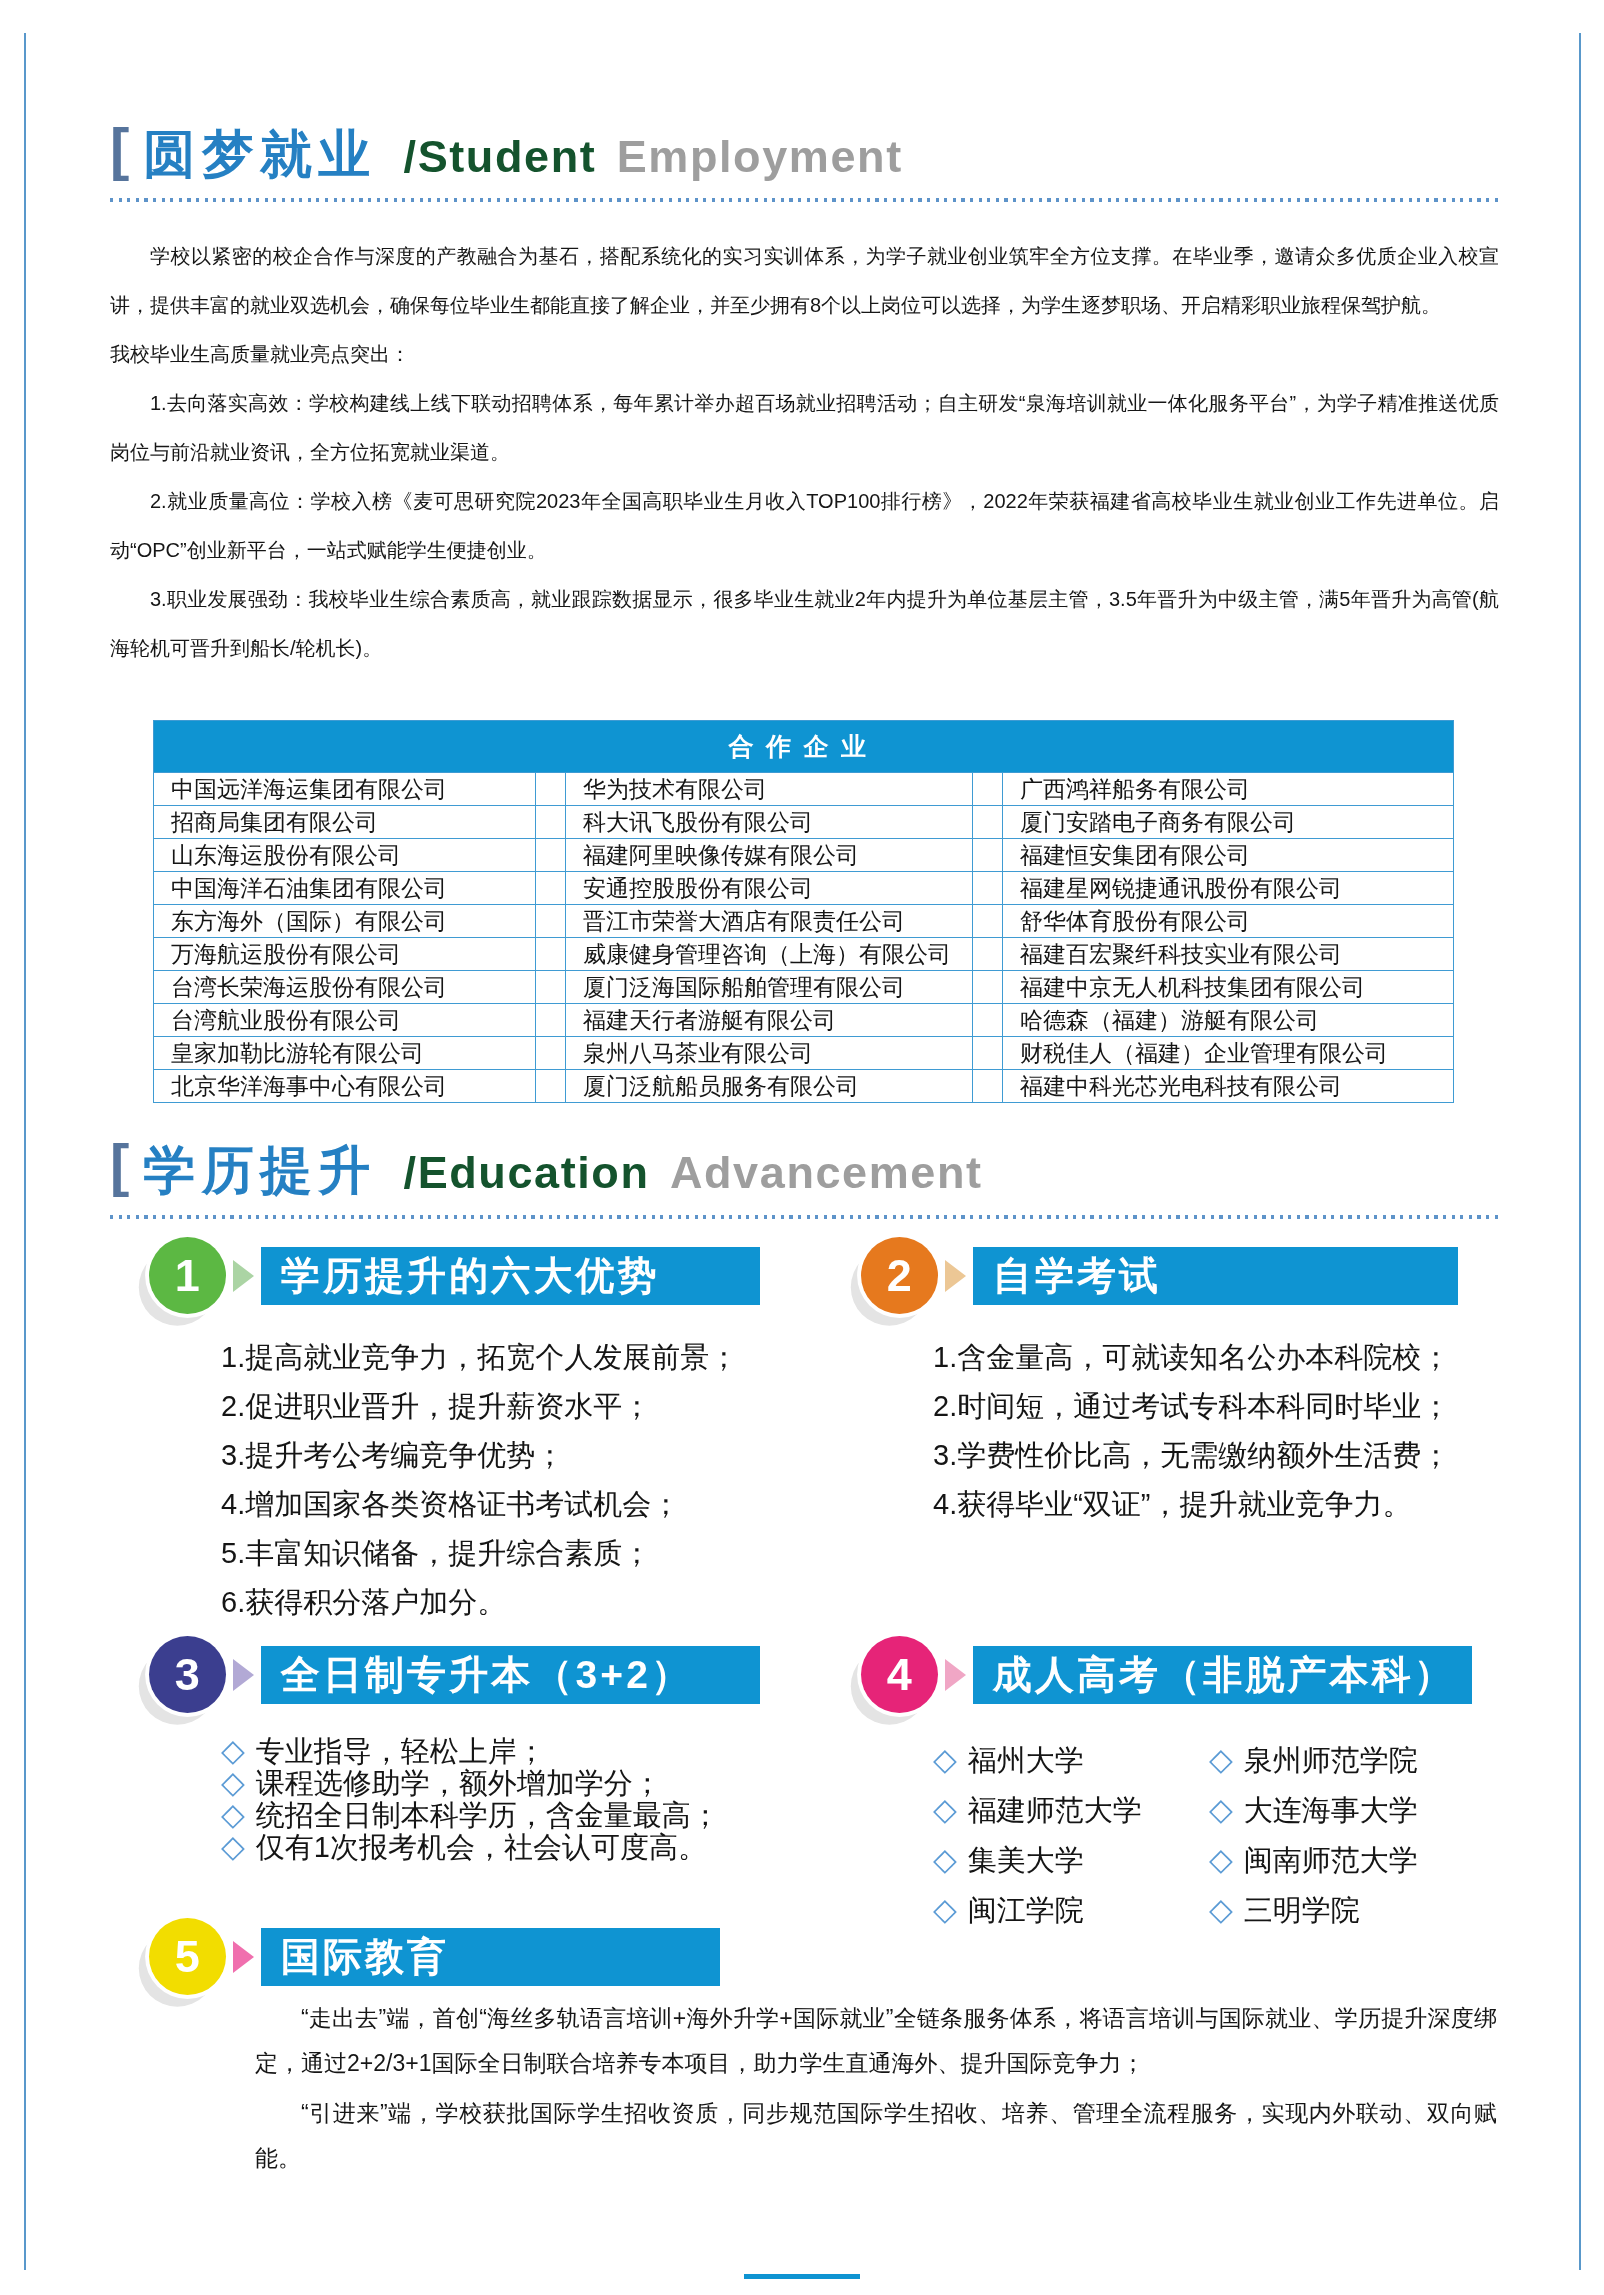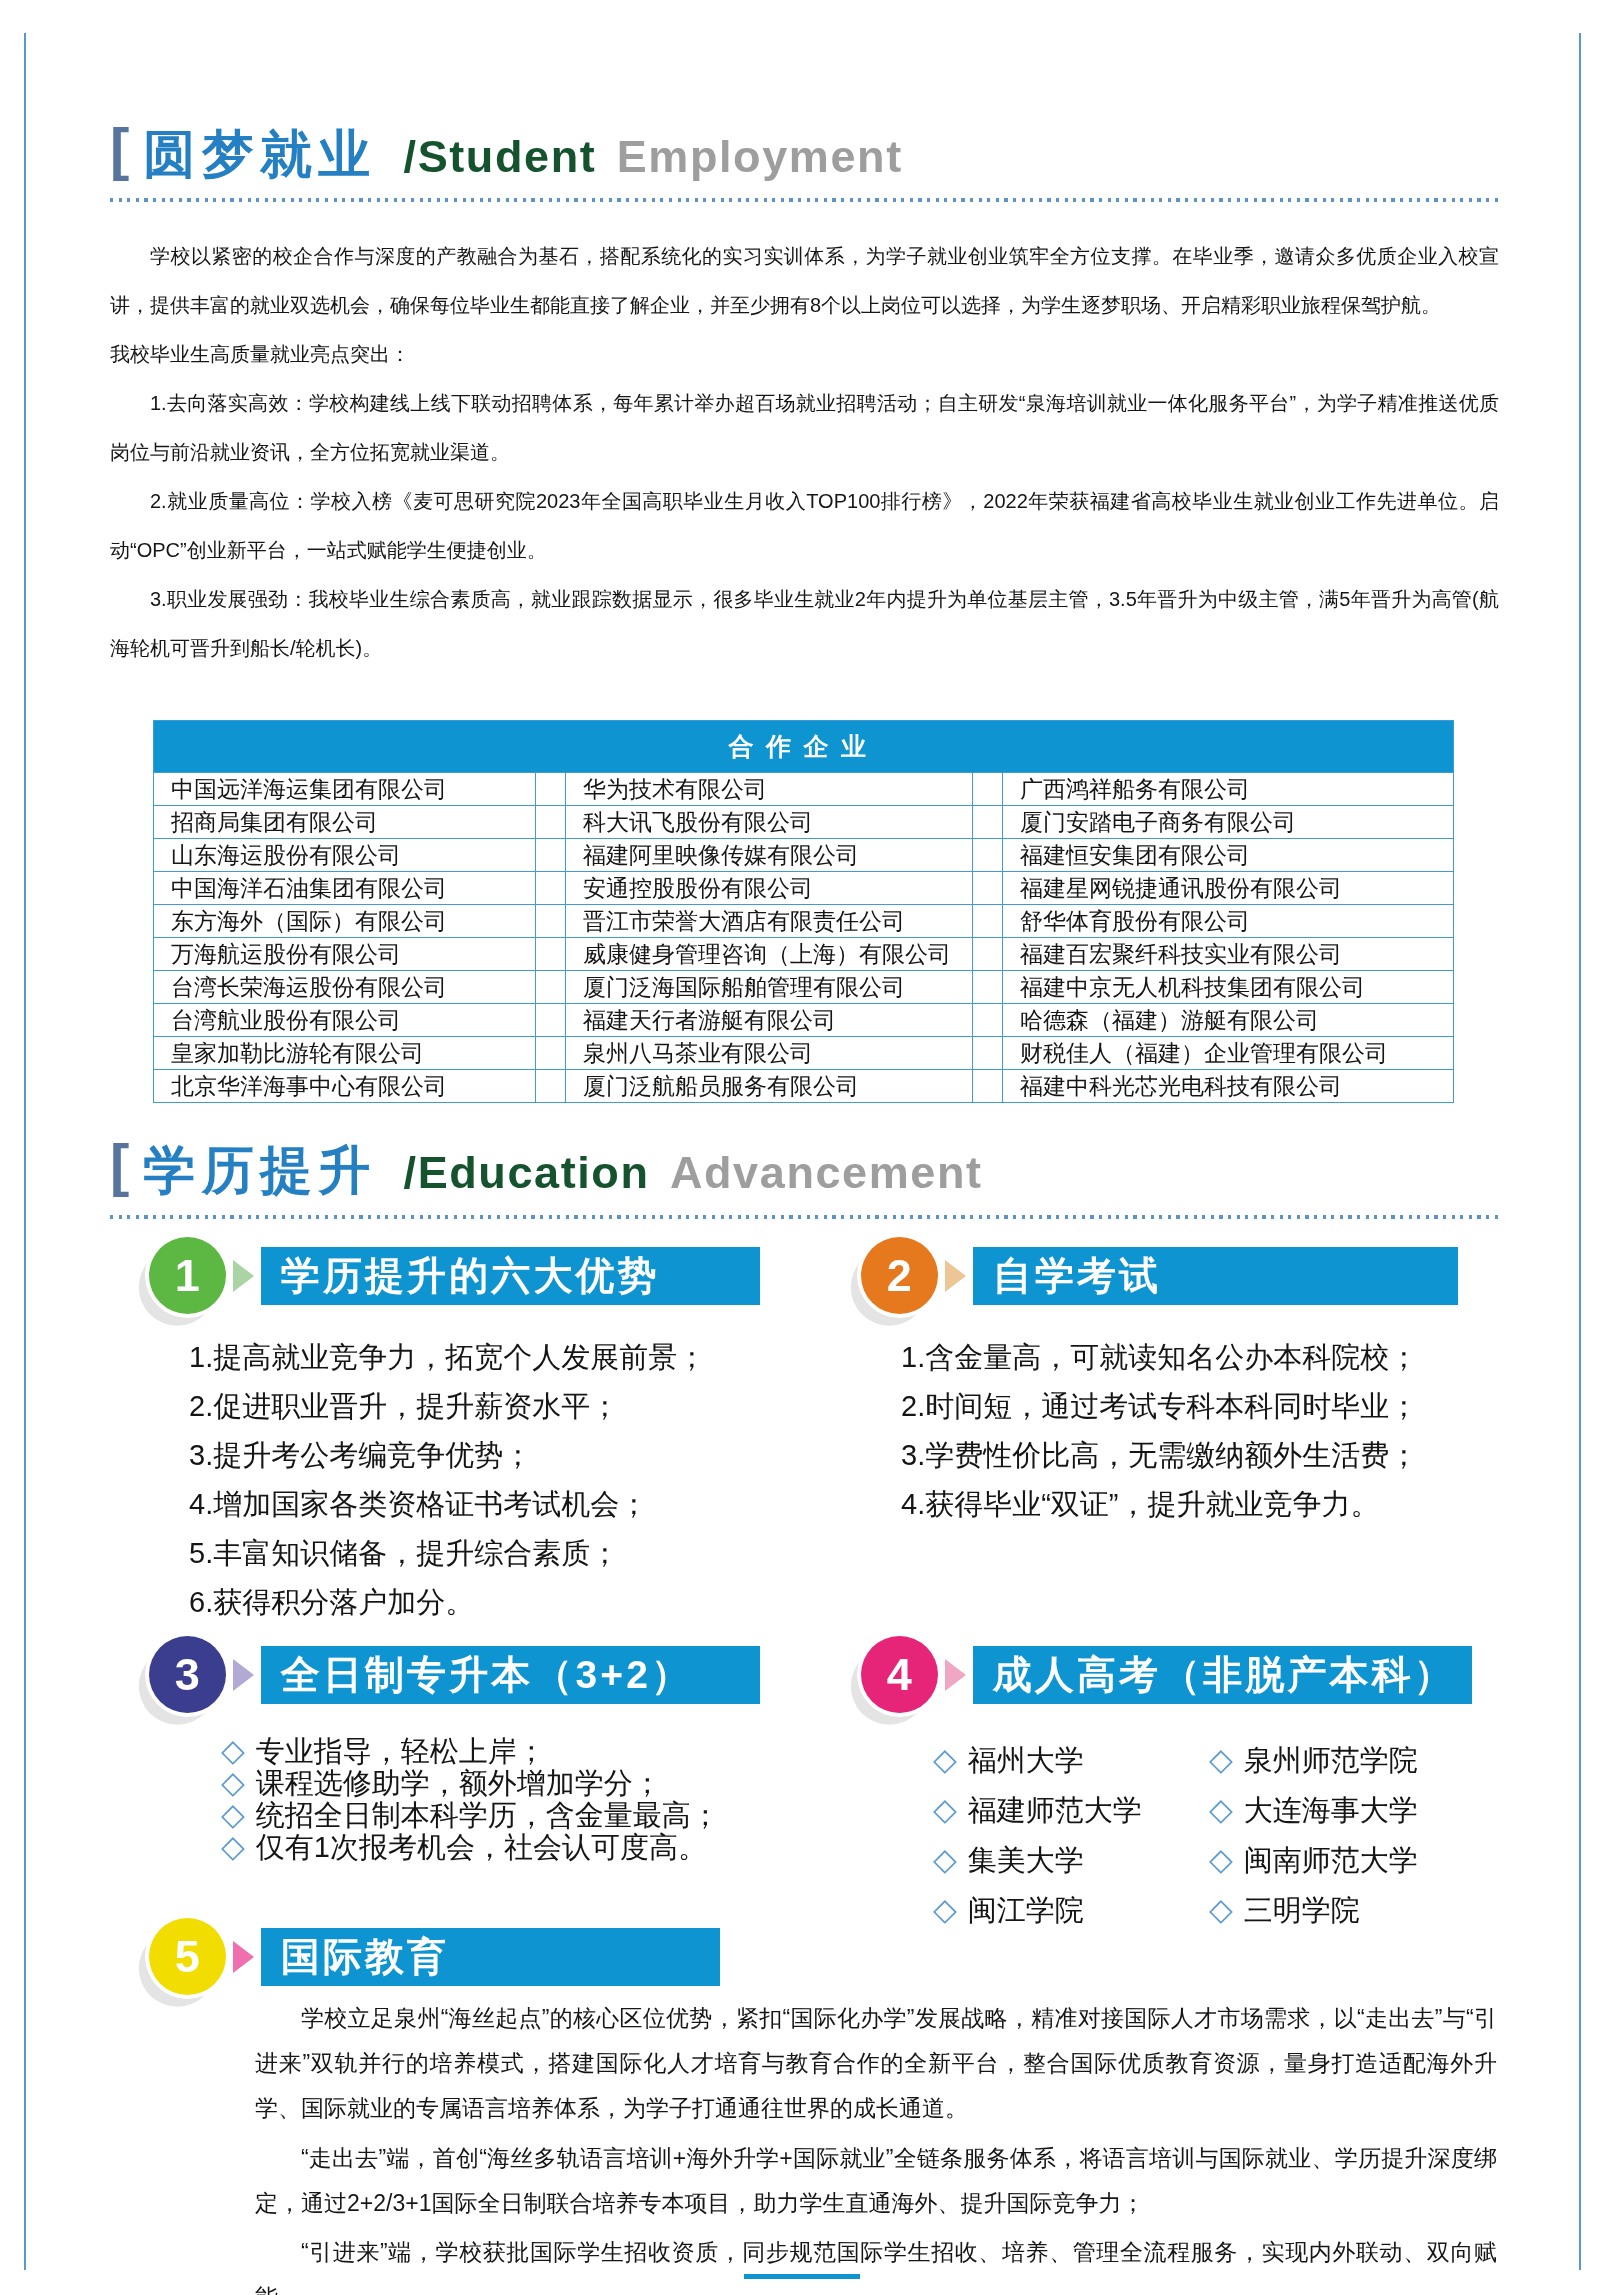--- a/index.html
+++ b/index.html
@@ -54,21 +54,21 @@
     border-left:21px solid #ccc; margin:0 6.3px 0 7.8px; }
   .bar { flex:1; height:58px; background:#0f94d2; color:#ffffff; font-size:39px; font-weight:bold;
     line-height:58px; padding-left:20px; letter-spacing:3.1px; white-space:nowrap; }
   .b1 .circle { background:#5cb843; } .b1 .tri { border-left-color:#abd4a4; }
   .b2 .circle { background:#e6791e; } .b2 .tri { border-left-color:#ecc795; }
   .b3 .circle { background:#3b3e8f; } .b3 .tri { border-left-color:#b2a9d5; }
   .b4 .circle { background:#e62478; } .b4 .tri { border-left-color:#f0a6c5; }
   .b5 .circle { background:#f2dd00; } .b5 .tri { border-left-color:#f06fae; }
   .b5 .bar { flex:0 0 auto; width:439px; }
 
-  .plist { margin:17px 0 0 56px; font-size:29px; }
+  .plist { margin:17px 0 0 88px; font-size:29px; }
   .plist p { margin:0; line-height:49px; white-space:nowrap; }
   .dlist { margin:20.4px 0 0 88px; font-size:29px; }
   .dlist p { margin:0; line-height:32px; white-space:nowrap; }
   .dia { color:#5b9bd5; font-size:31px; margin-right:11px; }
   .unigrid { display:grid; grid-template-columns:276px auto; margin:20.4px 0 0 88px; font-size:29px; }
   .unigrid p { margin:0; line-height:49px; white-space:nowrap; }
 
   
   .intl { position:absolute; left:255px; top:1996px; width:1242px;
     font-size:23px; line-height:45px; text-align:justify; color:#161616; }
@@ -257,18 +257,17 @@
 
   <div class="block b5">
     <div class="block-head">
       <div class="circle">5</div>
       <div class="tri"></div>
       <div class="bar">国际教育</div>
     </div>
   </div>
 
   <div class="intl">
-    <p>学校立足泉州“海丝起点”的核心区位优势，紧扣“国际化办学”发展战略，精准对接国际人才市场需求，以“走出去”与“引进来”双轨并行的培养模式，搭建国际化人才培育与教育合作的全新平台，整合国际优质教育资源，量身打造适配海外升学、国际就业的专属语言培养体系，为学子打通通往世界的成长通道。</p>
     <p>“走出去”端，首创“海丝多轨语言培训+海外升学+国际就业”全链条服务体系，将语言培训与国际就业、学历提升深度绑定，通过2+2/3+1国际全日制联合培养专本项目，助力学生直通海外、提升国际竞争力；</p>
     <p>“引进来”端，学校获批国际学生招收资质，同步规范国际学生招收、培养、管理全流程服务，实现内外联动、双向赋能。</p>
   </div>
 </div>
 
 
 </body></html>

